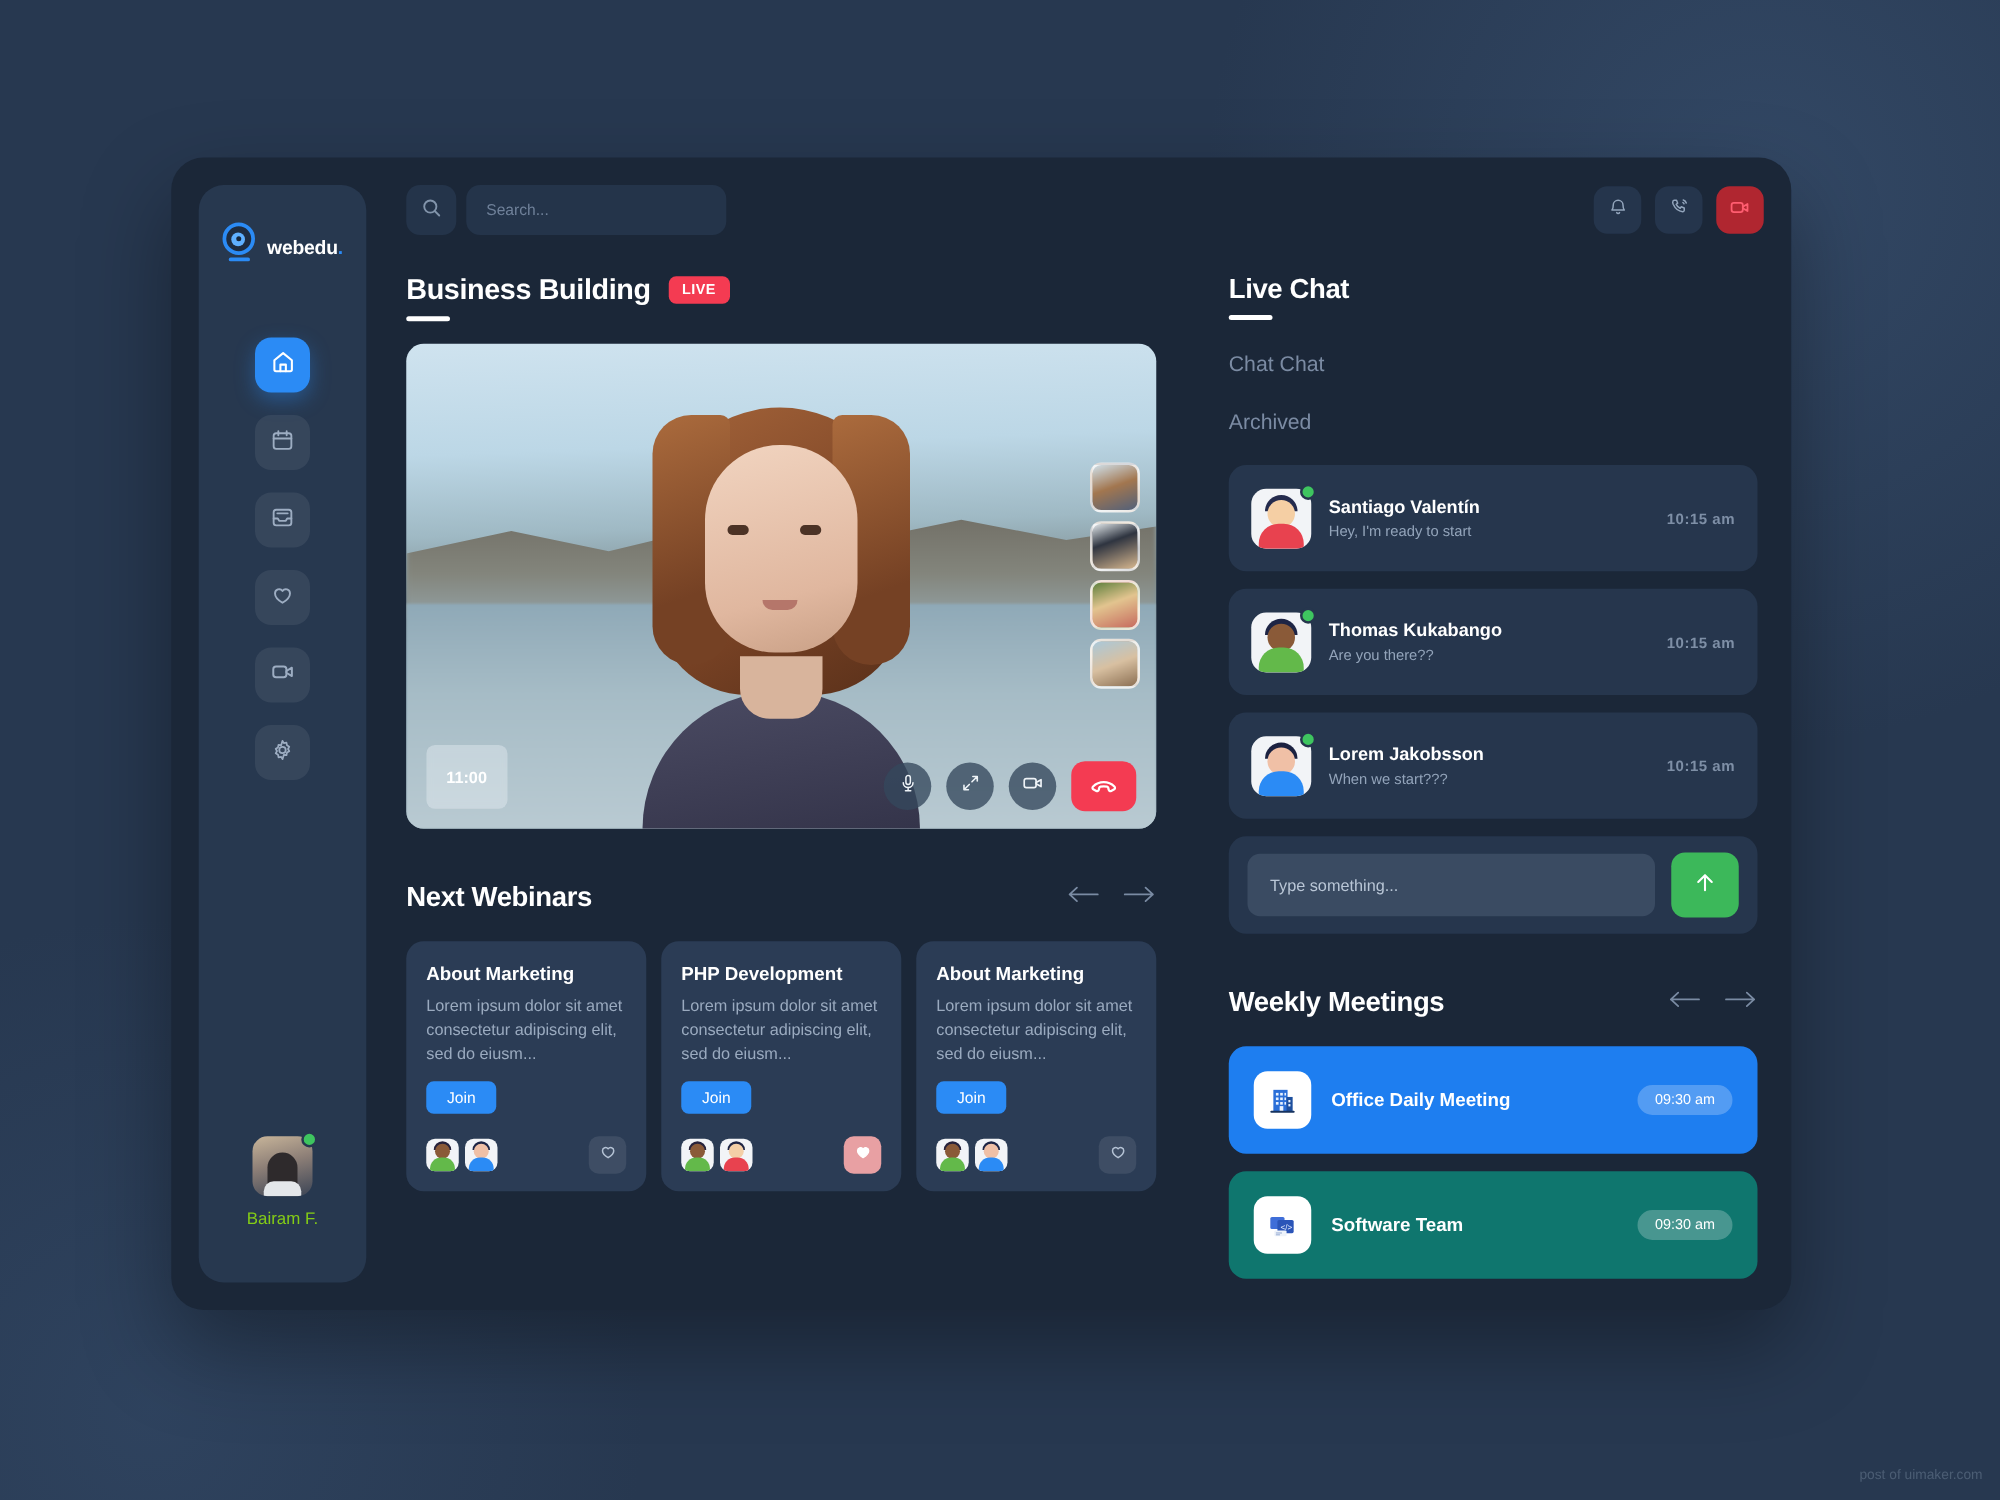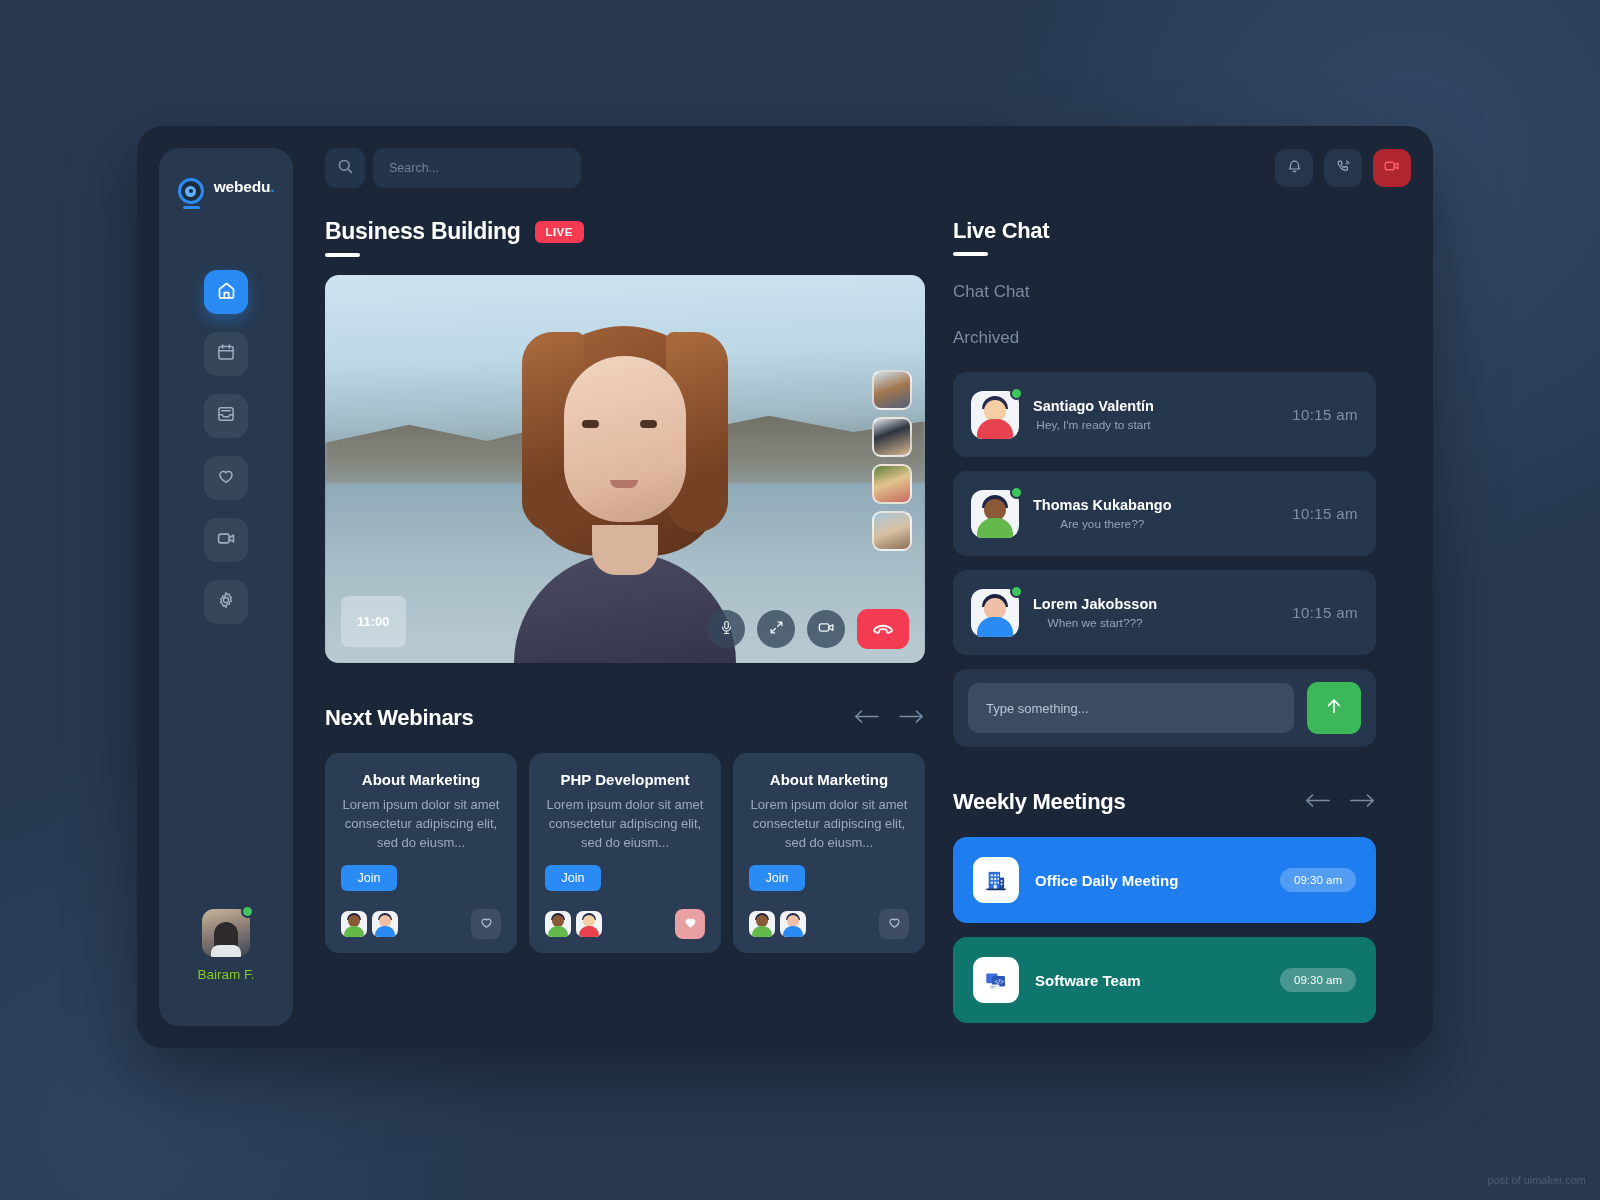--- a/index.html
+++ b/index.html
@@ -38,21 +38,21 @@
 
   
   .sidebar {
     width: 134px; height: 878px;
     background: #27384f;
     border-radius: 20px;
     display: flex; flex-direction: column; align-items: center;
     padding-top: 30px;
     flex-shrink: 0;
   }
-  .brand { display: flex; align-items: flex-start; gap: 8px; }
+  .brand { display: flex; align-items: flex-end; gap: 8px; }
   .brand-logo { width: 28px; height: 30px; position: relative; }
   .brand-logo .cam {
     width: 26px; height: 26px; border-radius: 50%;
     background: #1e2c40; border: 3px solid #2b8bf5;
     display: flex; align-items: center; justify-content: center;
   }
   .brand-logo .lens {
     width: 11px; height: 11px; border-radius: 50%;
     background: #5fb0ff;
   }
@@ -127,21 +127,21 @@
   .search-field span { color: #6f8099; font-size: 12.5px; }
 
   .topbar-actions { margin-left: auto; display: flex; gap: 11px; }
   .icon-btn {
     width: 38px; height: 38px; border-radius: 11px;
     background: #25354c; display: flex; align-items: center; justify-content: center;
     cursor: pointer;
   }
   .icon-btn.danger { background: #b02630; }
 
-  .columns { display: flex; gap: 28px; margin-top: 30px; flex: 1; text-align: center; }
+  .columns { display: flex; gap: 58px; margin-top: 30px; flex: 1; }
   .col-left { width: 600px; }
   .col-right { width: 423px; }
 
   
   .sec-head { display: flex; align-items: center; }
   .sec-title { color: #ffffff; font-size: 23px; font-weight: bold; letter-spacing: -.3px; }
   .live-badge {
     margin-left: 14px; background: #f43b52; color: #fff;
     font-size: 11.5px; font-weight: bold; letter-spacing: .4px;
     padding: 5px 11px; border-radius: 6px;
@@ -331,21 +331,21 @@
   }
   .chat-av-wrap { position: relative; flex-shrink: 0; }
   .chat-dot {
     position: absolute; right: -4px; top: -4px;
     width: 13px; height: 13px; border-radius: 50%;
     background: #3ec55f; border: 2px solid #26364d;
   }
   .chat-text { margin-left: 14px; }
   .chat-name { color: #ffffff; font-size: 14.5px; font-weight: bold; }
   .chat-msg { color: #93a4ba; font-size: 11.8px; margin-top: 4px; }
-  .chat-time { margin-left: auto; color: #7e8fa6; font-size: 15px; letter-spacing: .4px; }
+  .chat-time { margin-left: auto; color: #7e8fa6; font-size: 12px; letter-spacing: .4px; font-weight: bold; }
 
   .composer {
     margin-top: 14px; height: 78px; background: #26364d;
     border-radius: 14px; display: flex; align-items: center;
     padding: 0 15px; gap: 13px;
   }
   .composer-input {
     flex: 1; height: 50px; background: #3a4b62; border-radius: 10px;
     display: flex; align-items: center; padding-left: 18px;
   }

